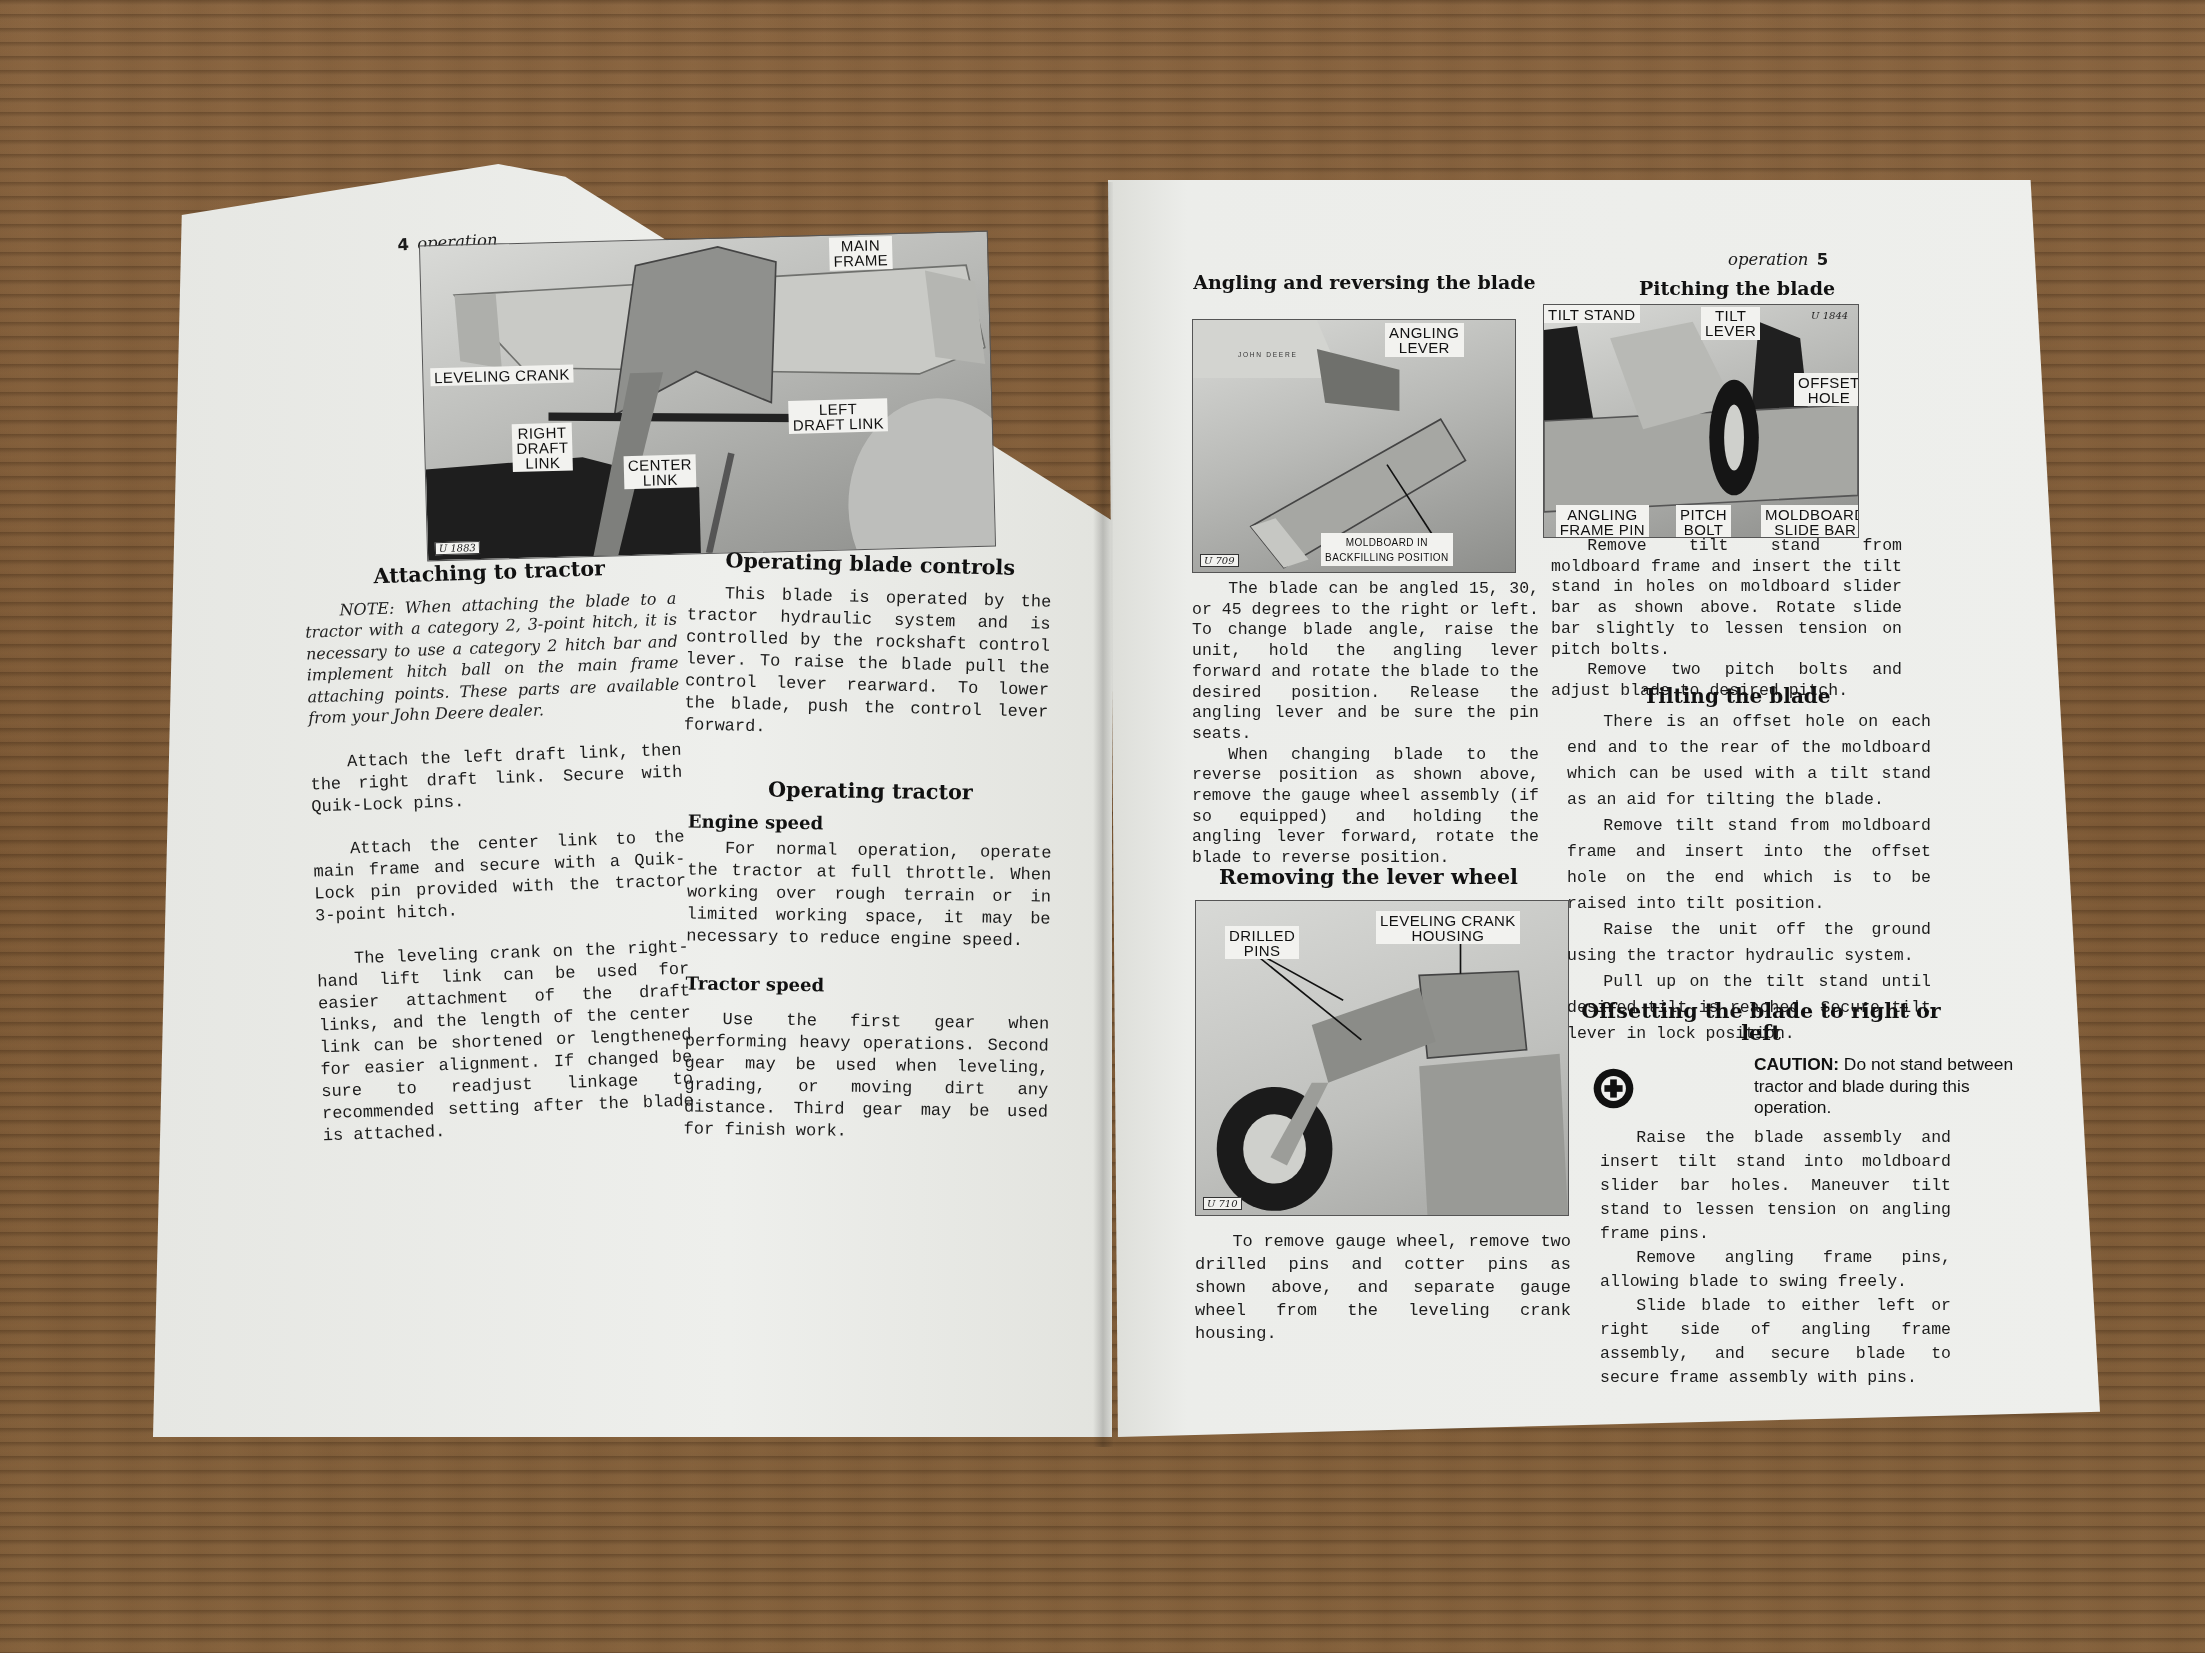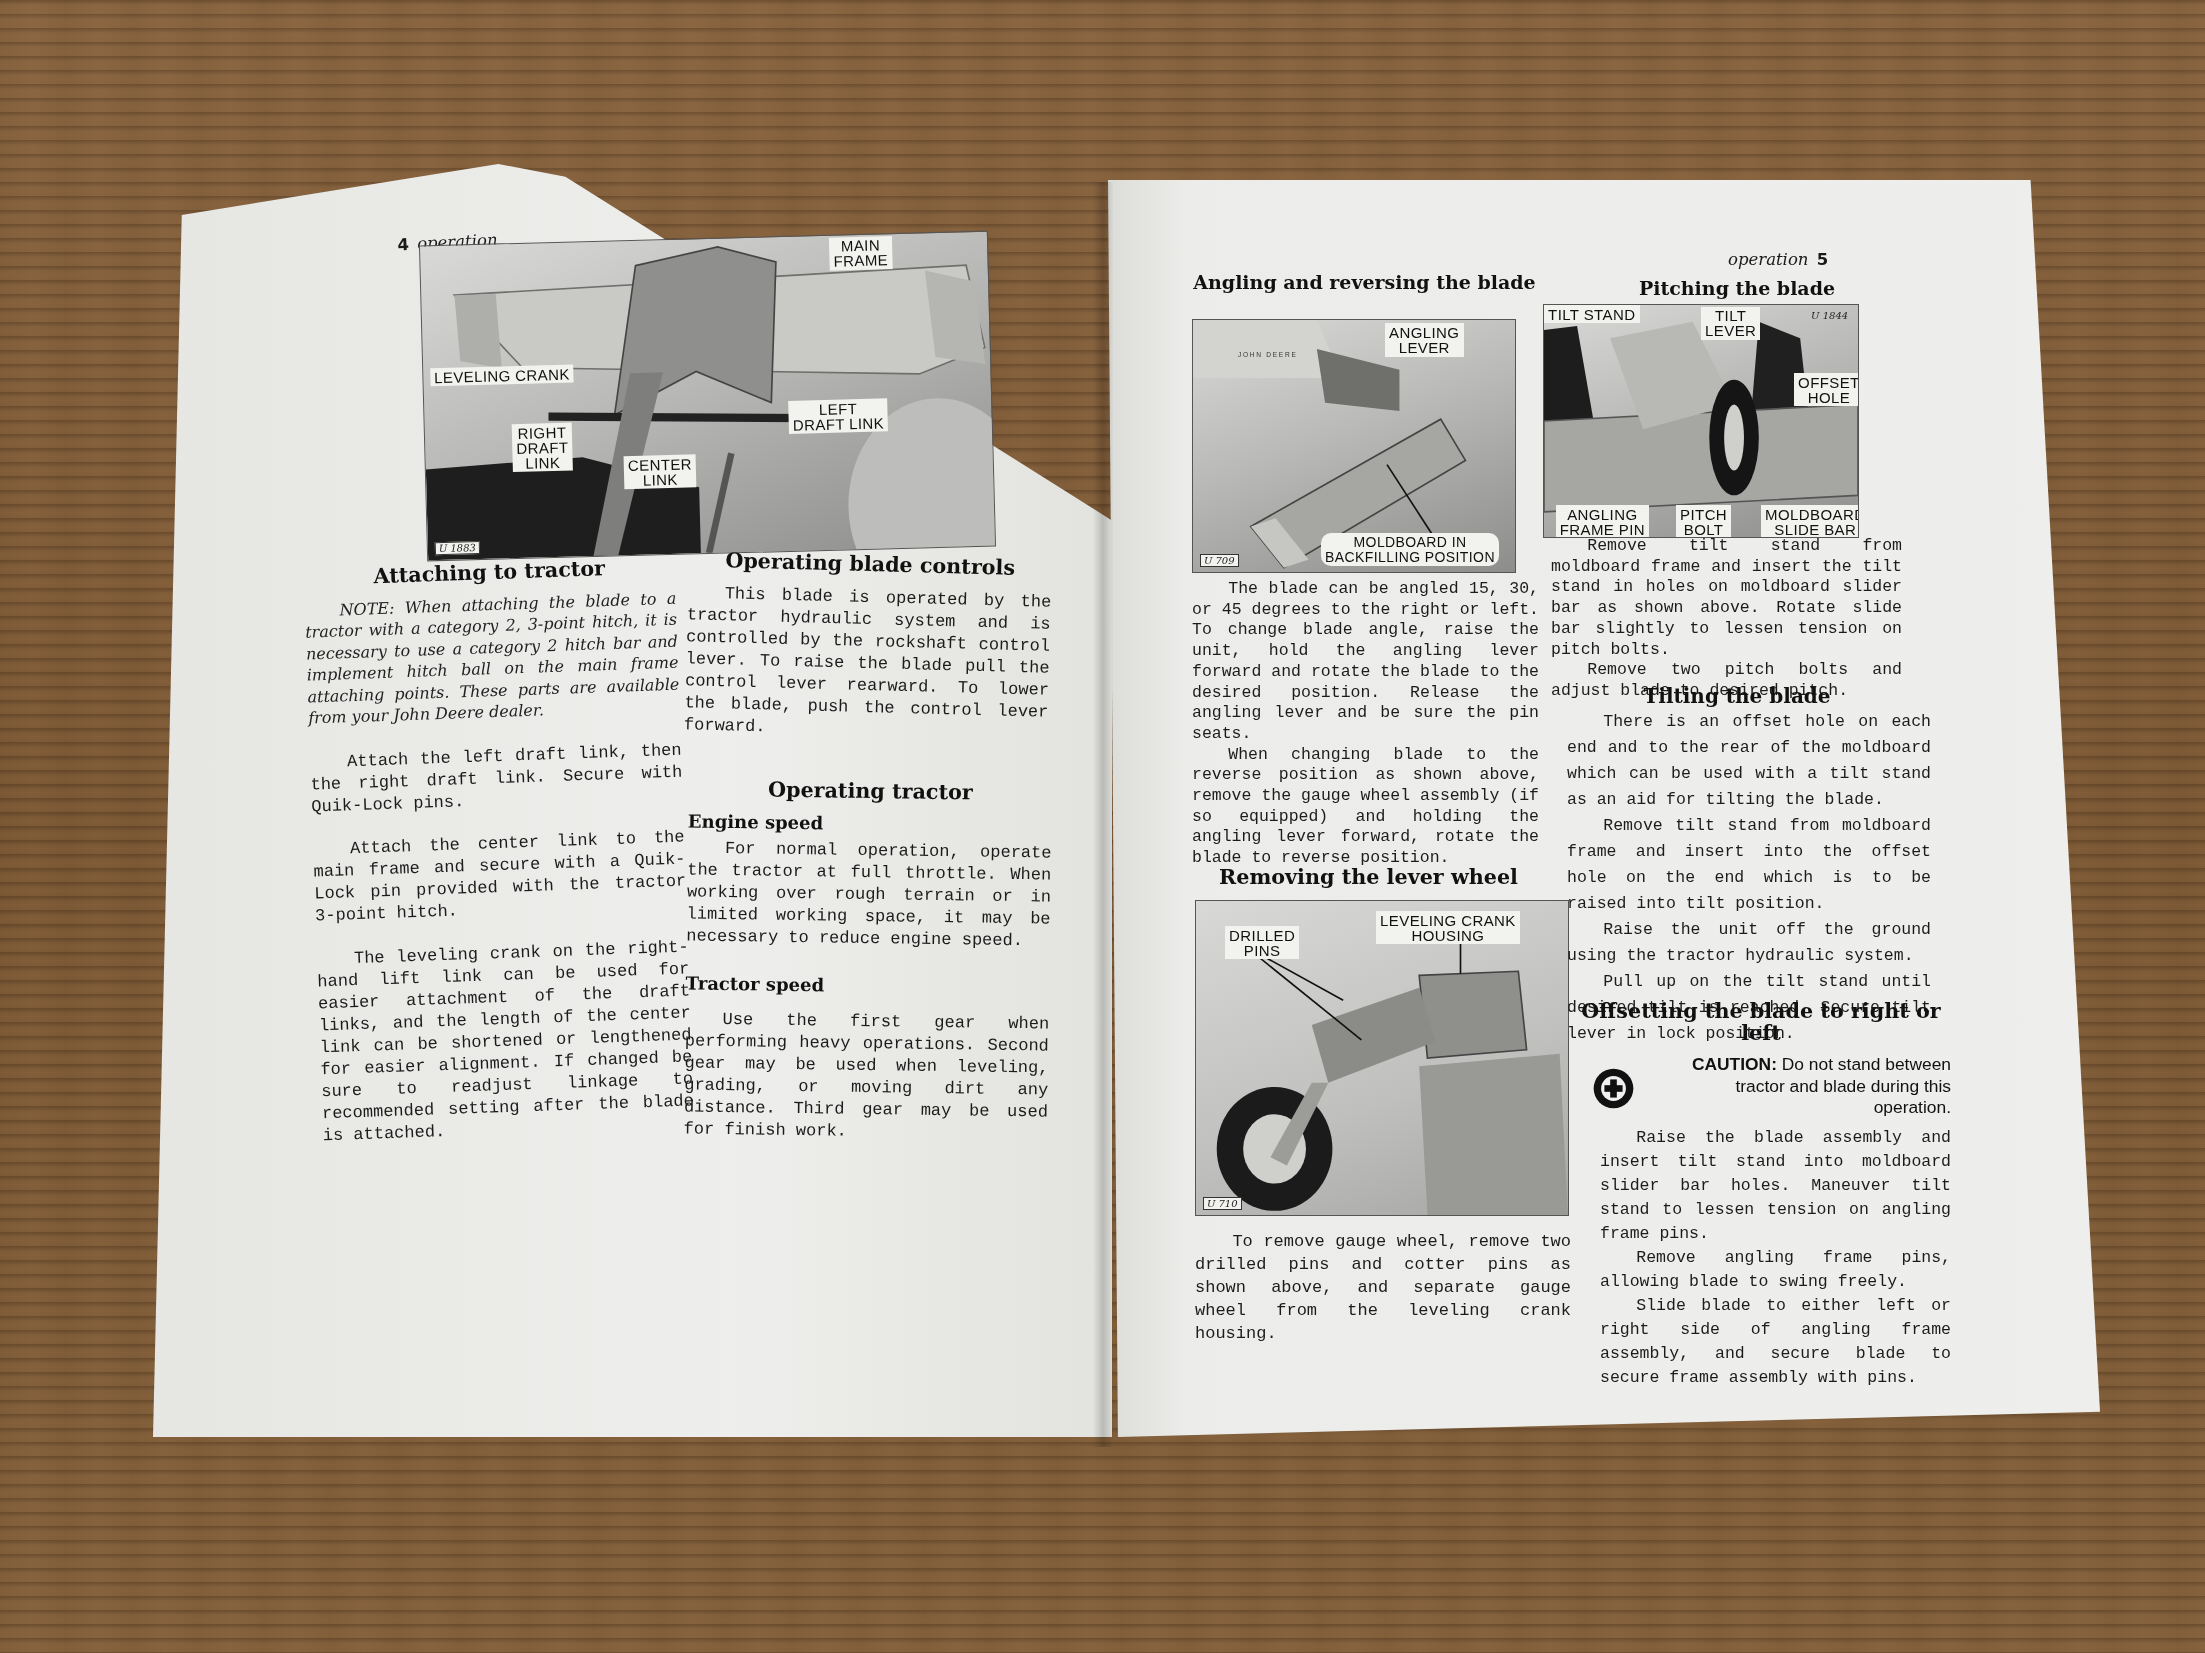--- a/index.html
+++ b/index.html
@@ -137,21 +137,21 @@
   <svg class="shape" width="322" height="252" viewBox="0 0 390 305">
     <path d="M0 0 L150 0 L180 70 L0 70 Z" fill="#d3d4d0"></path>
     <path d="M150 35 L250 60 L250 110 L160 100 Z" fill="#6f706c"></path>
     <path d="M70 250 L300 120 L330 170 L110 300 Z" fill="#a6a7a3" stroke="#444" stroke-width="2"></path>
     <path d="M70 250 L110 300 L140 290 L100 240 Z" fill="#c6c7c3"></path>
     <line x1="235" y1="175" x2="290" y2="260" stroke="#111" stroke-width="2"></line>
   </svg>
   <div class="abs" style="left:45px; top:31px; font-family:'Liberation Sans',sans-serif; font-size:6.6px; letter-spacing:1.7px; color:#333;">JOHN DEERE</div>
   <div class="callout" style="left:192px; top:3.3px;">ANGLING
 LEVER</div>
-  <div class="callout" style="left:128px; top:213px; font-size:14px;border-radius:10px;">MOLDBOARD IN
+  <div class="callout" style="left:128px; top:213px; font-size:10px;">MOLDBOARD IN
 BACKFILLING POSITION</div>
   <div class="figcode">U 709</div>
 </div>
 <div class="abs body" style="left:1192px; top:579px; width:347px; font-size:16.5px; line-height:20.7px;">
   <p>The blade can be angled 15, 30, or 45 degrees to the right or left. To change blade angle, raise the unit, hold the angling lever forward and rotate the blade to the desired position. Release the angling lever and be sure the pin seats.</p>
   <p>When changing blade to the reverse position as shown above, remove the gauge wheel assembly (if so equipped) and holding the angling lever forward, rotate the blade to reverse position.</p>
 </div>
 
 <div class="abs" style="left:1195px; top:867px; width:347px;">
   <div class="h2" style="font-size:20.7px;">Removing the lever wheel</div>
@@ -220,21 +220,21 @@
 
 <div class="abs" style="left:1571px; top:1001px; width:380px;">
   <div class="h2" style="font-size:20.7px;">Offsetting the blade to right or left</div>
 </div>
 <svg class="safety-icon" style="left:1592px; top:1067px;" viewBox="0 0 52 52">
   <circle cx="26" cy="26" r="24" fill="#111"></circle>
   <circle cx="26" cy="26" r="15" fill="#f0f0ee"></circle>
   <rect x="22" y="15" width="8" height="22" fill="#111"></rect>
   <rect x="15" y="22" width="22" height="8" fill="#111"></rect>
 </svg>
-<div class="abs caution" style="left:1670px; top:1054px; width:281px;text-align:right;">
+<div class="abs caution" style="left:1754px; top:1054px; width:281px;">
   <b>CAUTION:</b>
   <span>Do not stand between tractor and blade during this operation.</span>
 </div>
 <div class="abs body" style="left:1600px; top:1126px; width:351px; font-size:16.5px; line-height:24px;">
   <p>Raise the blade assembly and insert tilt stand into moldboard slider bar holes. Maneuver tilt stand to lessen tension on angling frame pins.</p>
   <p>Remove angling frame pins, allowing blade to swing freely.</p>
   <p>Slide blade to either left or right side of angling frame assembly, and secure blade to secure frame assembly with pins.</p>
 </div>
 
 

